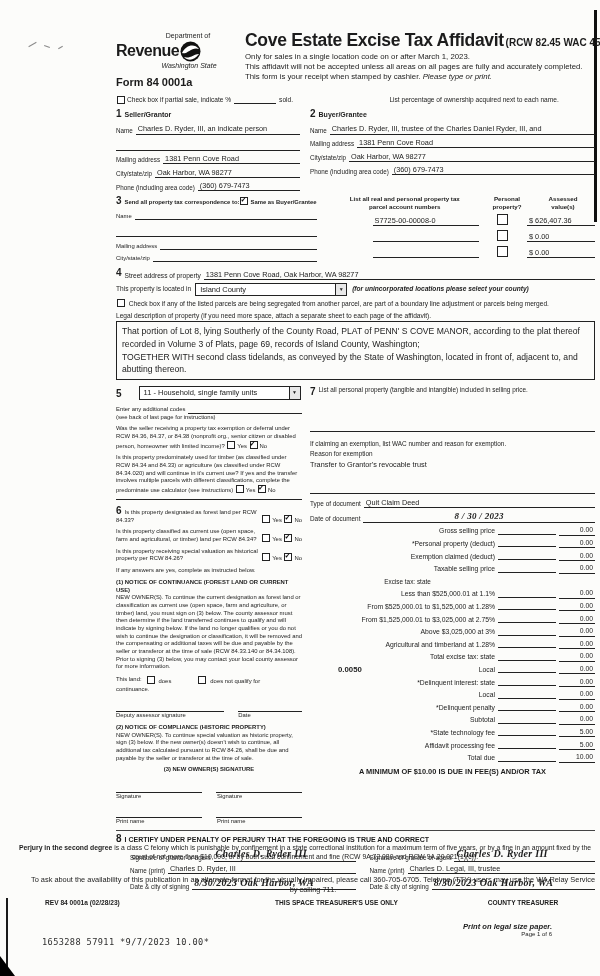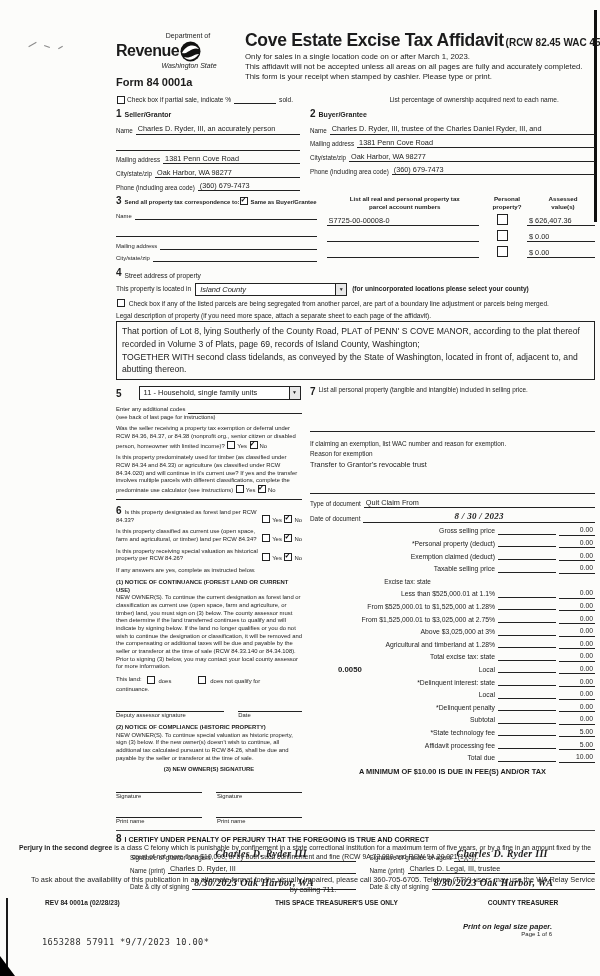--- a/index.html
+++ b/index.html
@@ -50,31 +50,31 @@
   .parties .buyer{flex:1;margin-left:10px;}
   
   .row3{margin-top:4px;}
   .corr{flex:0 0 184px;font-size:5.9px;}
   .parcels{flex:1;margin-left:10px;}
   .phdr{display:flex;text-align:center;font-weight:bold;font-size:6.2px;line-height:1.2;}
   .phdr .c1{flex:1;}
   .phdr .c2{flex:0 0 48px;}
   .phdr .c3{flex:0 0 64px;}
   .prow{display:flex;align-items:flex-end;margin-top:4px;}
-  .pnum{flex:1;border-bottom:1.3px solid #222;font-size:7.3px;padding:0 2px;min-height:9px;}
+  .pnum{flex:1;border-bottom:1.3px solid #222;font-size:7.3px;padding:0 2px;min-height:9px;margin-left:46px;}
   .pboxc{flex:0 0 48px;text-align:center;}
   .pval{flex:0 0 64px;border-bottom:1px solid #222;font-size:7.3px;padding:0 2px;min-height:9px;}
   
   .sec4{margin-top:5px;font-size:6.6px;}
   .locrow{display:flex;align-items:center;margin-top:3px;}
   .dd{display:inline-flex;border:1.4px solid #222;align-items:stretch;background:#fff;}
   .dd .ddval{padding:1px 4px;font-size:7.5px;}
   .dd .ddbtn{width:10px;border-left:1px solid #222;background:#e8e8e8;text-align:center;
              font-size:5px;line-height:11px;}
-  .ital{font-weight:bold;}
+  .ital{font-style:italic;font-weight:bold;}
   .legal-lbl{margin-top:3px;font-size:6.6px;}
   .legalbox{border:1.6px solid #222;padding:3px 5px;margin-top:1px;font-size:8.6px;line-height:1.5;}
   
   .twocol{margin-top:6px;min-height:428px;}
   .leftcol{flex:0 0 186px;font-size:5.9px;line-height:1.3;}
   .rightcol{flex:1;margin-left:8px;font-size:6.4px;}
   .ddwide{display:flex;margin-left:14px;width:160px;}
   .ddwide .ddval{flex:1;}
   .addcodes{display:flex;align-items:flex-end;margin-top:6px;}
   .addcodes .fval{min-height:6px;}
@@ -174,21 +174,21 @@
         <span>sold.</span>
       </div>
       <div class="pright">List percentage of ownership acquired next to each name.</div>
     </div>
 
     <div class="cols parties">
       <div class="seller">
         <div class="sechead"><span class="secnum">1</span><span class="sectitle">Seller/Grantor</span></div>
         <div class="frow">
             <span class="flbl">Name</span>
-            <span class="fval">Charles D. Ryder, III, an accurately person</span>
+            <span class="fval">Charles D. Ryder, III, an indicate person</span>
           </div>
         <div class="frow" style="margin-top:7px;">
             <span class="fval"></span>
           </div>
         <div class="frow">
             <span class="flbl">Mailing address</span>
             <span class="fval">1381 Penn Cove Road</span>
           </div>
         <div class="frow">
             <span class="flbl">City/state/zip</span>
@@ -269,25 +269,26 @@
           <span class="pboxc"><span class="cb big"></span></span>
           <span class="pval">$ 0.00</span>
         </div>
       </div>
     </div>
 
     <div class="sec4">
       <div style="display:flex;align-items:flex-end;">
         <span class="secnum">4</span>
         <span style="white-space:nowrap;padding-right:3px;">Street address of property</span>
+        <span class="fval">1381 Penn Cove Road, Oak Harbor, WA 98277</span>
       </div>
       <div class="locrow">
         <span style="padding-right:4px;">This property is located in</span>
         <span class="dd" style="width:150px;">
-          <span class="ddval" style="flex:1;font-style:italic;">Island County</span>
+          <span class="ddval" style="flex:1;">Island County</span>
           <span class="ddbtn">▼</span>
         </span>
         <span class="ital" style="padding-left:5px;">(for unincorporated locations please select your county)</span>
       </div>
       <div style="margin-top:3px;">
         <span class="cb"></span>
         <span>Check box if any of the listed parcels are being segregated from another parcel, are part of a boundary line adjustment or parcels being merged.</span>
       </div>
       <div class="legal-lbl">Legal description of property (if you need more space, attach a separate sheet to each page of the affidavit).</div>
     </div>
@@ -375,21 +376,21 @@
           <span class="secnum">7</span>
           <span>List all personal property (tangible and intangible) included in selling price.</span>
         </div>
         <div class="ulrow" style="margin-top:22px;"></div>
         <div style="margin-top:8px;">If claiming an exemption, list WAC number and reason for exemption.</div>
         <div style="margin-top:2px;">Reason for exemption</div>
         <div style="font-size:7.3px;margin-top:2px;">Transfer to Grantor's revocable trust</div>
         <div class="ulrow" style="margin-top:14px;"></div>
         <div class="exline" style="margin-top:4px;">
             <span class="flbl">Type of document</span>
-            <span class="fval">Quit Claim From</span>
+            <span class="fval">Quit Claim Deed</span>
           </div>
         <div class="exline">
             <span class="flbl">Date of document</span>
             <span class="fval" style="text-align:center;"><span class="hand sm">8 / 30 / 2023</span></span>
           </div>
 
         <div class="mrow">
             <span class="mlabel">Gross selling price</span>
             <span class="mlead"></span>
             <span class="mval">0.00</span>

